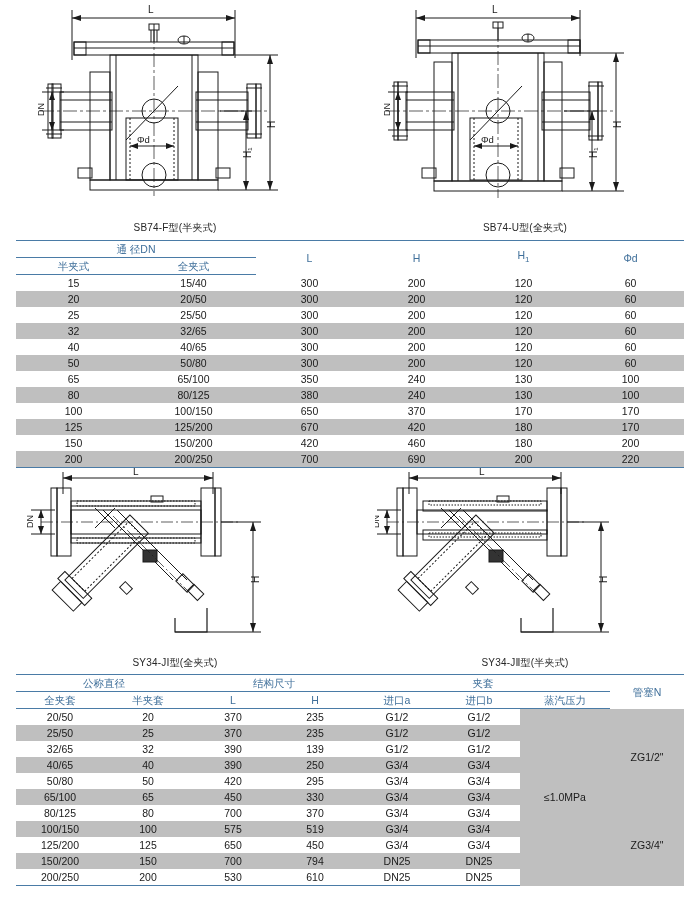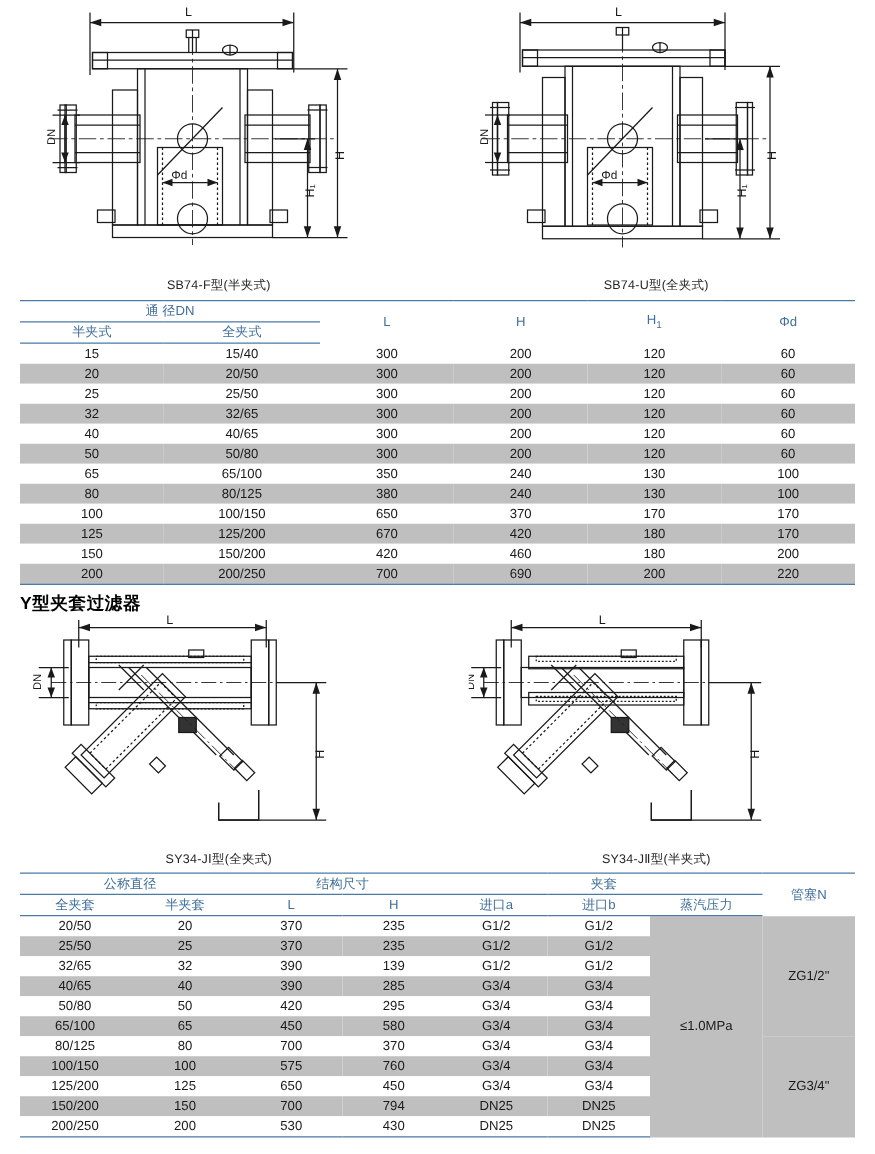--- a/index.html
+++ b/index.html
@@ -338,21 +338,20 @@
           <td class="rule-bot">200</td>
           <td class="rule-bot">200/250</td>
           <td class="rule-bot">700</td>
           <td class="rule-bot">690</td>
           <td class="rule-bot">200</td>
           <td class="rule-bot">220</td>
         </tr>
       </tbody>
   </table>
 
-  <div class="section-heading">Y型夹套过滤器</div>
 
   <div class="diagram-row">
 
     <div class="diagram-cell">
       <svg class="dwg" width="300" height="172" viewBox="0 0 300 172">
         <g fill="none" stroke="#1a1a1a" stroke-width="1">
 
           <line x1="38" y1="4" x2="38" y2="26"></line>
           <line x1="188" y1="4" x2="188" y2="26"></line>
           <line x1="38" y1="10" x2="188" y2="10"></line>
@@ -524,54 +523,54 @@
           <td>32</td>
           <td>390</td>
           <td>139</td>
           <td>G1/2</td>
           <td>G1/2</td>
         </tr>
         <tr class="odd">
           <td>40/65</td>
           <td>40</td>
           <td>390</td>
-          <td>285</td>
+          <td>250</td>
           <td>G3/4</td>
           <td>G3/4</td>
         </tr>
         <tr class="even">
           <td>50/80</td>
           <td>50</td>
           <td>420</td>
           <td>295</td>
           <td>G3/4</td>
           <td>G3/4</td>
         </tr>
         <tr class="odd">
           <td>65/100</td>
           <td>65</td>
           <td>450</td>
-          <td>580</td>
+          <td>330</td>
           <td>G3/4</td>
           <td>G3/4</td>
         </tr>
         <tr class="even">
           <td>80/125</td>
           <td>80</td>
           <td>700</td>
           <td>370</td>
           <td>G3/4</td>
           <td>G3/4</td>
           <td class="merged" rowspan="5">ZG3/4"</td>
         </tr>
         <tr class="odd">
           <td>100/150</td>
           <td>100</td>
           <td>575</td>
-          <td>760</td>
+          <td>519</td>
           <td>G3/4</td>
           <td>G3/4</td>
         </tr>
         <tr class="even">
           <td>125/200</td>
           <td>125</td>
           <td>650</td>
           <td>450</td>
           <td>G3/4</td>
           <td>G3/4</td>
@@ -581,20 +580,20 @@
           <td>150</td>
           <td>700</td>
           <td>794</td>
           <td>DN25</td>
           <td>DN25</td>
         </tr>
         <tr class="even">
           <td class="rule-bot">200/250</td>
           <td class="rule-bot">200</td>
           <td class="rule-bot">530</td>
-          <td class="rule-bot">430</td>
+          <td class="rule-bot">610</td>
           <td class="rule-bot">DN25</td>
           <td class="rule-bot">DN25</td>
         </tr>
       </tbody>
   </table>
 
 </div>
 
 </body></html>

